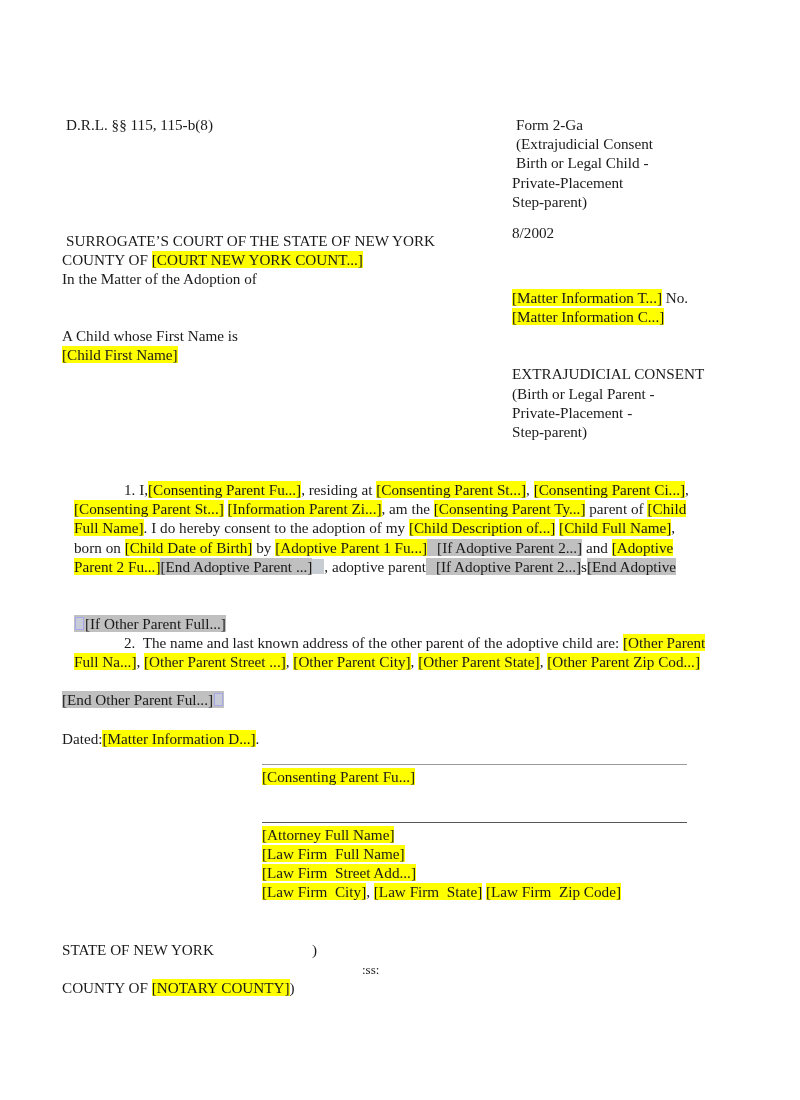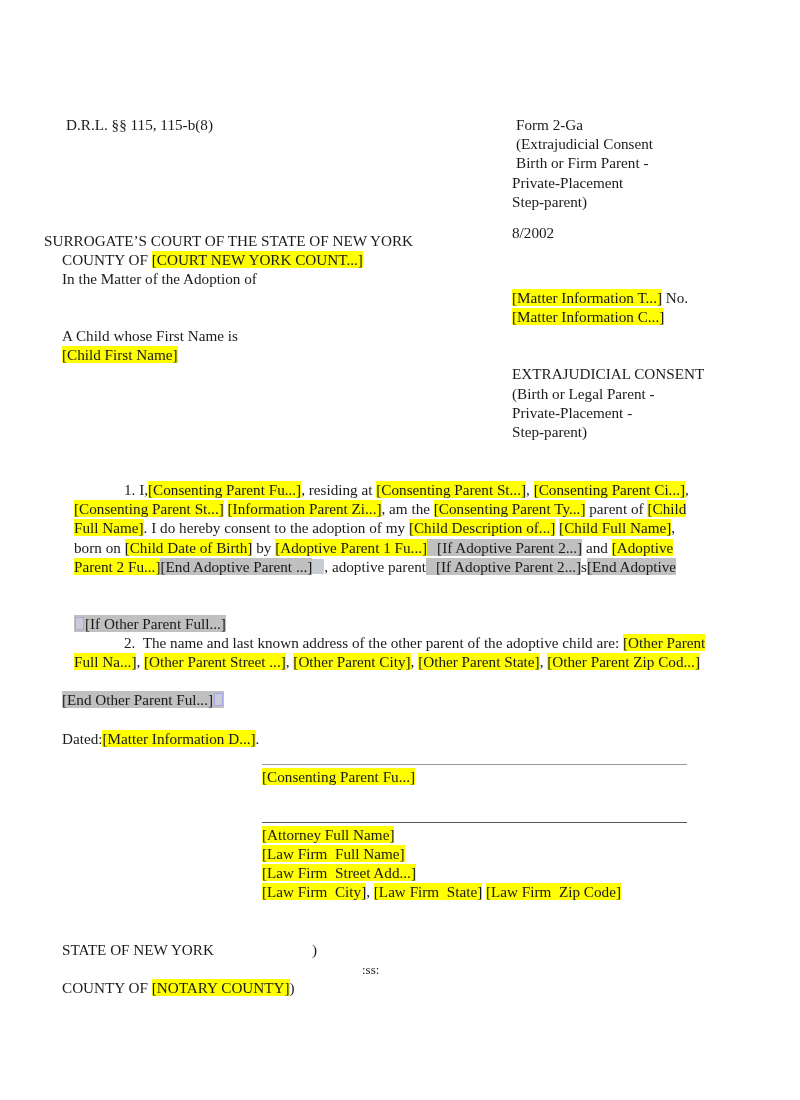--- a/index.html
+++ b/index.html
@@ -25,26 +25,26 @@
     .para { position: absolute; left: 62px; width: 700px; white-space: normal; margin-left: 12px; }
     .row { display: block; white-space: nowrap; height: 19.2px; }
     .ind { display: inline-block; width: 50px; }
   </style>
 </head>
 <body>
 
 <div class="abs" style="left:66px;top:115px;">D.R.L. §§ 115, 115-b(8)</div>
 <div class="abs" style="left:516px;top:115px;">Form 2-Ga</div>
 <div class="abs" style="left:516px;top:134px;">(Extrajudicial Consent</div>
-<div class="abs" style="left:516px;top:153px;">Birth or Firm Parent -</div>
+<div class="abs" style="left:516px;top:153px;">Birth or Legal Child -</div>
 <div class="abs" style="left:512px;top:173px;">Private-Placement</div>
 <div class="abs" style="left:512px;top:192px;">Step-parent)</div>
 <div class="abs" style="left:512px;top:211px;margin-top:12px;">8/2002</div>
 
-<div class="abs" style="left:44px;top:231px;">SURROGATE’S COURT OF THE STATE OF NEW YORK</div>
+<div class="abs" style="left:66px;top:231px;">SURROGATE’S COURT OF THE STATE OF NEW YORK</div>
 <div class="abs" style="left:62px;top:250px;">
   <span>COUNTY OF </span><span class="hl">[COURT NEW YORK COUNT...]</span>
 </div>
 <div class="abs" style="left:62px;top:269px;">In the Matter of the Adoption of</div>
 <div class="abs" style="left:62px;top:326px;text-align:center;">A Child whose First Name is</div>
 <div class="abs" style="left:62px;top:345px;">
   <span class="hl">[Child First Name]</span>
 </div>
 
 <div class="abs" style="left:512px;top:288px;">

